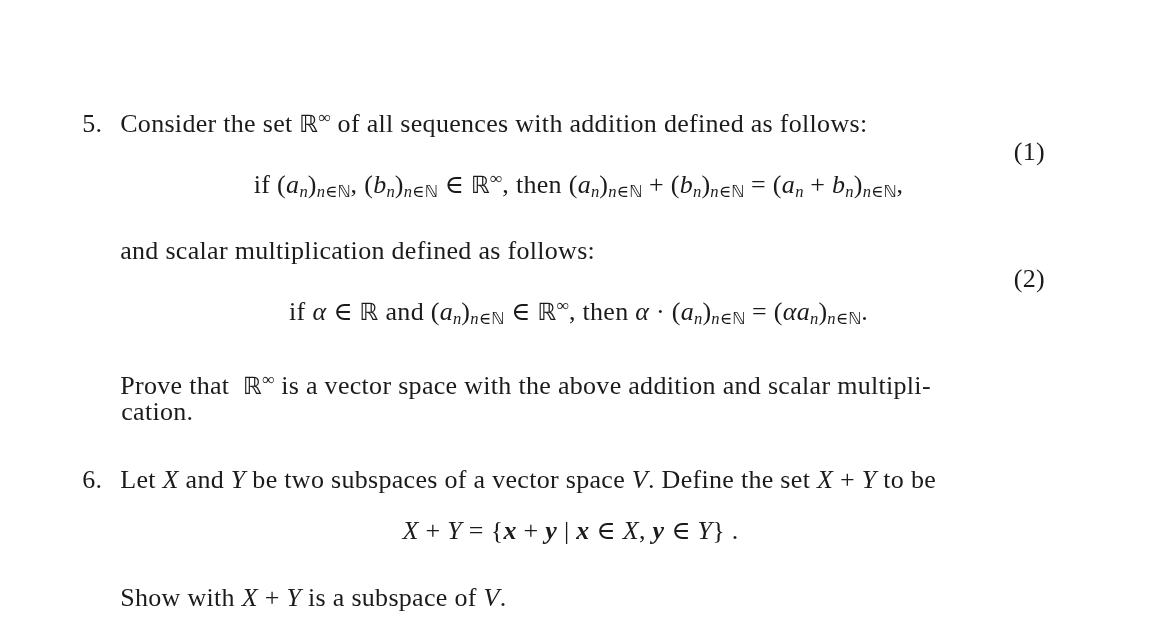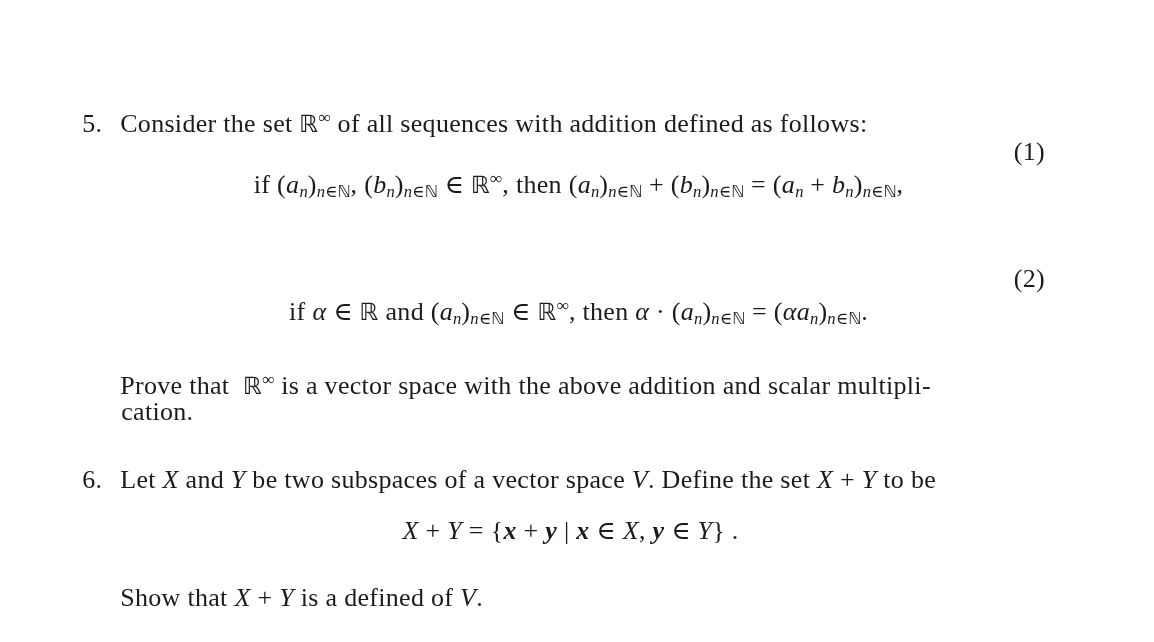--- a/index.html
+++ b/index.html
@@ -47,20 +47,23 @@
 
   <div class="line" style="left:55px; top:74px;">
     <span class="item-num">5.</span><span><span class="run rm">Consider the set </span><span class="run bb">ℝ</span><span class="run sup">∞</span><span class="run rm"> of all sequences with addition defined as follows:</span></span>
   </div>
 
   <div class="eq" style="left:85px; top:135px; width:960px;">
     <span><span class="run rm">if (</span><span class="run it">a</span><span class="run sub it">n</span><span class="run rm">)</span><span class="run sub it">n</span><span class="run sub rm">∈</span><span class="run sub bb">ℕ</span><span class="run rm">, (</span><span class="run it">b</span><span class="run sub it">n</span><span class="run rm">)</span><span class="run sub it">n</span><span class="run sub rm">∈</span><span class="run sub bb">ℕ</span><span class="run rm"> ∈ </span><span class="run bb">ℝ</span><span class="run sup">∞</span><span class="run rm">, then (</span><span class="run it">a</span><span class="run sub it">n</span><span class="run rm">)</span><span class="run sub it">n</span><span class="run sub rm">∈</span><span class="run sub bb">ℕ</span><span class="run rm"> + (</span><span class="run it">b</span><span class="run sub it">n</span><span class="run rm">)</span><span class="run sub it">n</span><span class="run sub rm">∈</span><span class="run sub bb">ℕ</span><span class="run rm"> = (</span><span class="run it">a</span><span class="run sub it">n</span><span class="run rm"> + </span><span class="run it">b</span><span class="run sub it">n</span><span class="run rm">)</span><span class="run sub it">n</span><span class="run sub rm">∈</span><span class="run sub bb">ℕ</span><span class="run rm">,</span></span>
     <span class="eqnum">(1)</span>
   </div>
 
+  <div class="line" style="left:93px; top:201px;">
+    <span><span class="run rm">and scalar multiplication defined as follows:</span></span>
+  </div>
 
   <div class="eq" style="left:85px; top:262px; width:960px;">
     <span><span class="run rm">if </span><span class="run it">α</span><span class="run rm"> ∈ </span><span class="run bb">ℝ</span><span class="run rm"> and (</span><span class="run it">a</span><span class="run sub it">n</span><span class="run rm">)</span><span class="run sub it">n</span><span class="run sub rm">∈</span><span class="run sub bb">ℕ</span><span class="run rm"> ∈ </span><span class="run bb">ℝ</span><span class="run sup">∞</span><span class="run rm">, then </span><span class="run it">α</span><span class="run rm"> · (</span><span class="run it">a</span><span class="run sub it">n</span><span class="run rm">)</span><span class="run sub it">n</span><span class="run sub rm">∈</span><span class="run sub bb">ℕ</span><span class="run rm"> = (</span><span class="run it">αa</span><span class="run sub it">n</span><span class="run rm">)</span><span class="run sub it">n</span><span class="run sub rm">∈</span><span class="run sub bb">ℕ</span><span class="run rm">.</span></span>
     <span class="eqnum">(2)</span>
   </div>
 
   <div class="line" style="left:93px; top:336px;">
     <span><span class="run rm">Prove that  </span><span class="run bb">ℝ</span><span class="run sup">∞</span><span class="run rm"> is a vector space with the above addition and scalar multipli-</span></span>
   </div>
 
@@ -70,16 +73,16 @@
 
   <div class="line" style="left:55px; top:430px;">
     <span class="item-num">6.</span><span><span class="run rm">Let </span><span class="run it">X</span><span class="run rm"> and </span><span class="run it">Y</span><span class="run rm"> be two subspaces of a vector space </span><span class="run it">V</span><span class="run rm">. Define the set </span><span class="run it">X</span><span class="run rm"> + </span><span class="run it">Y</span><span class="run rm"> to be</span></span>
   </div>
 
   <div class="eq" style="left:77px; top:481px; width:960px;">
     <span><span class="run it">X</span><span class="run rm"> + </span><span class="run it">Y</span><span class="run rm"> = {</span><span class="run bi">x</span><span class="run rm"> + </span><span class="run bi">y</span><span class="run rm"> | </span><span class="run bi">x</span><span class="run rm"> ∈ </span><span class="run it">X</span><span class="run rm">, </span><span class="run bi">y</span><span class="run rm"> ∈ </span><span class="run it">Y</span><span class="run rm">} .</span></span>
   </div>
 
   <div class="line" style="left:93px; top:548px;">
-    <span><span class="run rm">Show that </span><span class="run it">X</span><span class="run rm"> + </span><span class="run it">Y</span><span class="run rm"> is a defined of </span><span class="run it">V</span><span class="run rm">.</span></span>
+    <span><span class="run rm">Show with </span><span class="run it">X</span><span class="run rm"> + </span><span class="run it">Y</span><span class="run rm"> is a subspace of </span><span class="run it">V</span><span class="run rm">.</span></span>
   </div>
 
 </div>
 
 </body></html>

